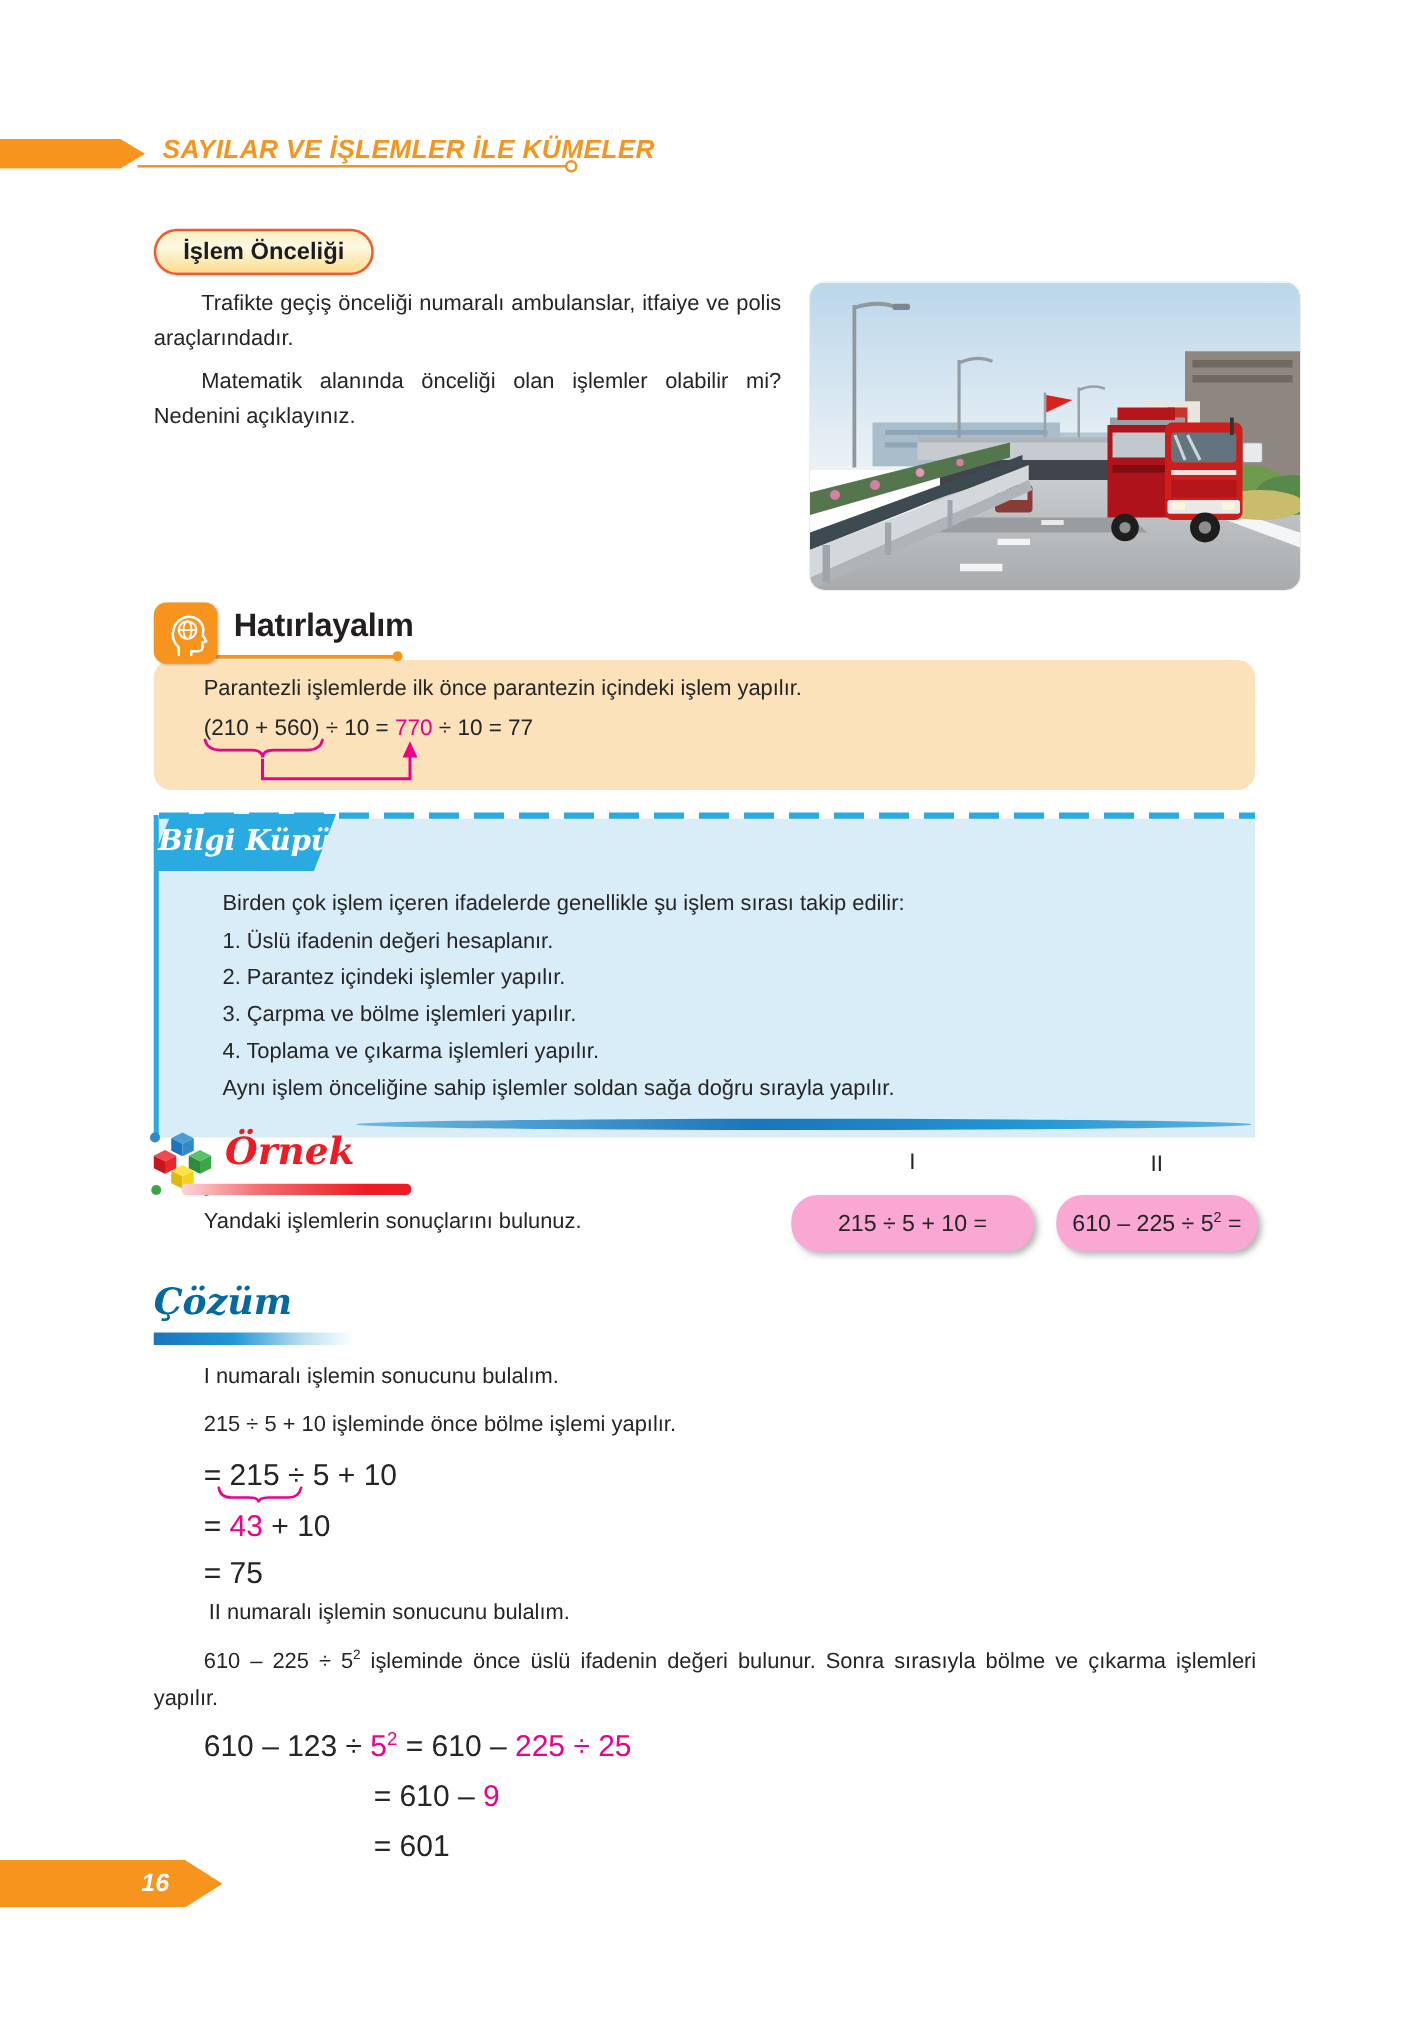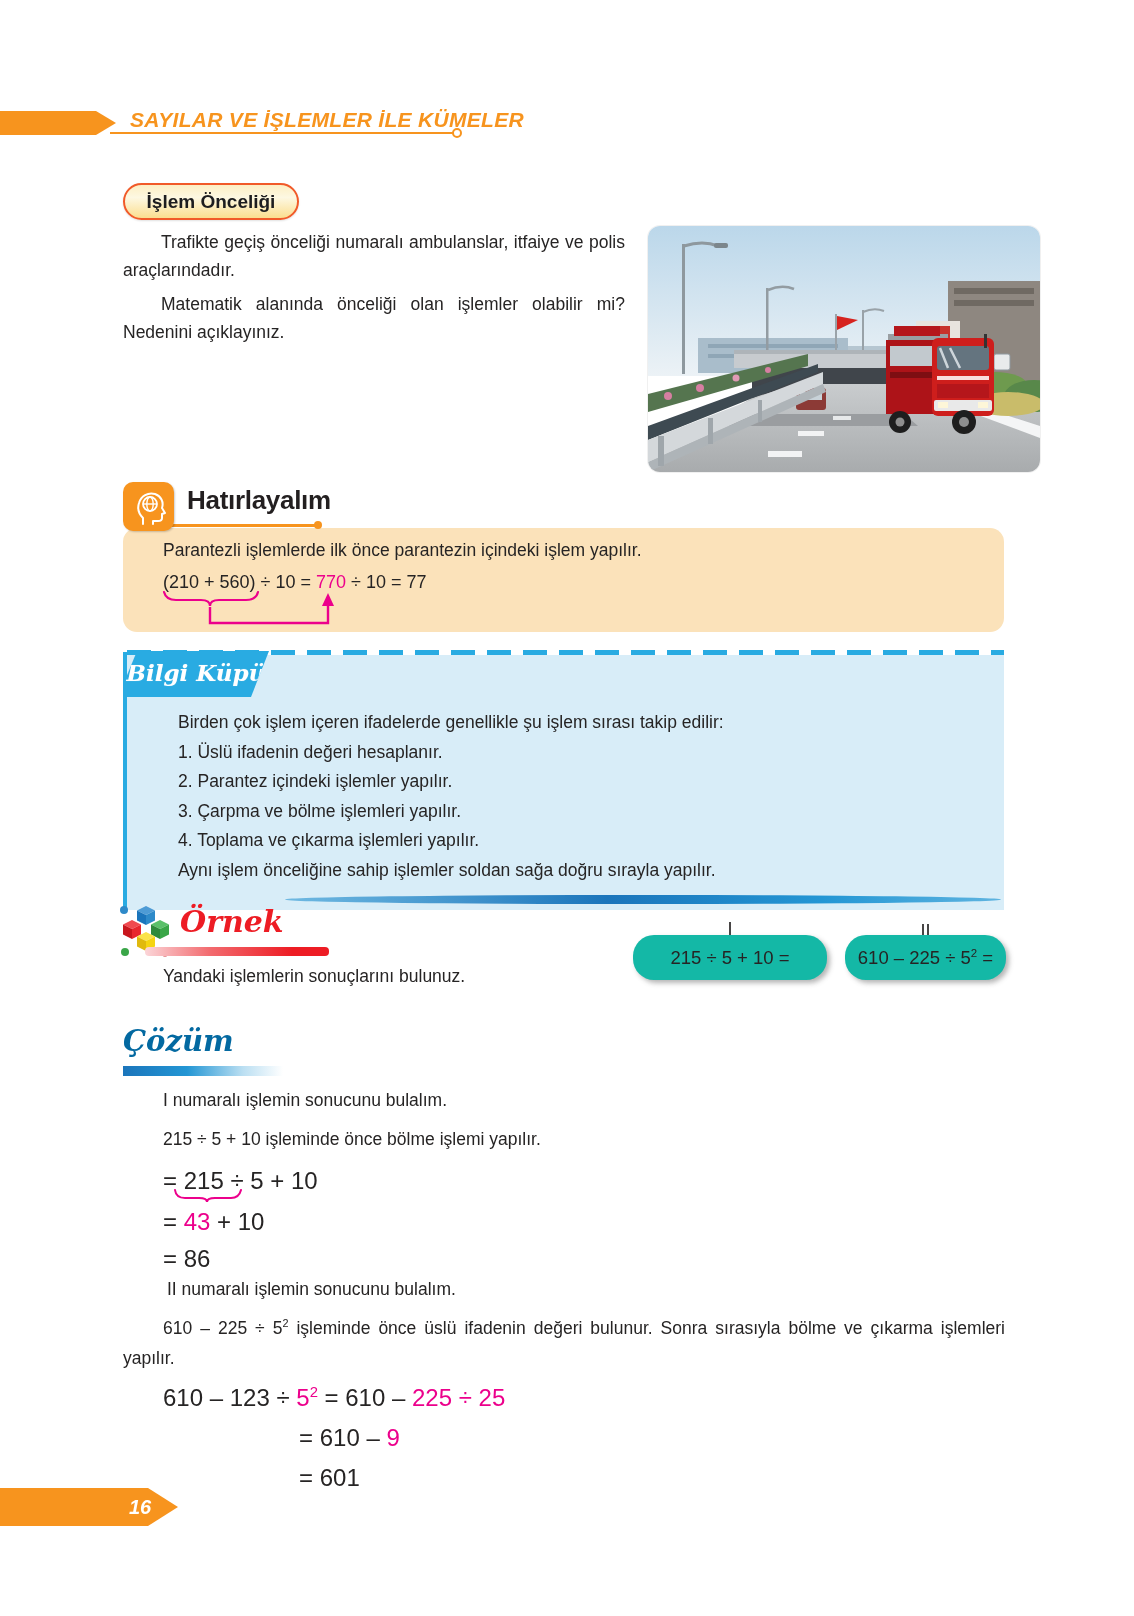--- a/index.html
+++ b/index.html
@@ -87,40 +87,40 @@
   
   .example-title { left:180px; top:888px; font-family:"DejaVu Serif", serif; font-style:italic;
                    font-weight:bold; font-size:30px; color:#ED1C24; }
   .example-bar { left:145px; top:931px; width:184px; height:9px; border-radius:4px;
                  background:linear-gradient(90deg,#FBD5D8 0%,#F26B6F 35%,#ED1C24 80%); }
   .example-prompt { left:163px; top:950px; font-size:17.5px; }
   .prob-label { font-size:18px; text-align:center; color:#262424; }
   .prob-label-1 { left:633px; top:903px; width:194px; }
   .prob-label-2 { left:845px; top:905px; width:161px; }
   .prob-box {
-    top:919px; height:45px; border-radius:21px; background:#14b8a6;
+    top:940px; height:45px; border-radius:21px; background:#f9a8d4;
     box-shadow:3px 3px 5px rgba(90,90,90,.45);
     display:flex; align-items:center; justify-content:center; font-size:18.5px;
   }
   .prob-box-1 { left:633px; width:194px; }
   .prob-box-2 { left:845px; width:161px; }
 
   
   .solution-title { left:123px; top:1008px; font-family:"DejaVu Serif", serif; font-style:italic;
                     font-weight:bold; font-size:29px; color:#0369a1; }
   .solution-bar { left:123px; top:1050px; width:160px; height:10px;
                   background:linear-gradient(90deg,#1B75BB 0%,#2396D4 40%,#BBDFF2 75%,rgba(255,255,255,0) 100%); }
   .sol-line { font-size:17.5px; }
   .sol-math { font-size:24px; }
   sup { font-size:.62em; vertical-align:super; line-height:0; }
 
   .footer-arrow {
     left:0; top:1472px; width:178px; height:38px; background:#F7941E;
     clip-path:polygon(0 0, 148px 0, 178px 50%, 148px 100%, 0 100%);
-    display:flex; align-items:center;padding-left:16px;
+    display:flex; align-items:center;
   }
   .footer-page-num { margin-left:113px; color:#ffffff; font-weight:bold; font-style:italic; font-size:20px; }
 </style>
 </head>
 <body>
 
 <div class="page">
 
   <div class="abs chapter-band"></div>
   <div class="abs chapter-title">SAYILAR VE İŞLEMLER İLE KÜMELER</div>
@@ -315,21 +315,21 @@
 
   <div class="abs sol-math" style="left:163px; top:1151px;">
     <span>= </span><span>215 ÷ 5</span><span> + 10</span>
   </div>
   <svg class="abs" style="left:173px; top:1173px;" width="70" height="14" viewBox="0 0 70 14" xmlns="http://www.w3.org/2000/svg">
     <path d="M2 1 Q3 9 12 9 L26 9 Q34 9 34 13 Q34 9 42 9 L58 9 Q66 9 68 1" fill="none" stroke="#EC008C" stroke-width="2" stroke-linecap="round"></path>
   </svg>
   <div class="abs sol-math" style="left:163px; top:1192px;">
     <span>= </span><span class="pink">43</span><span> + 10</span>
   </div>
-  <div class="abs sol-math" style="left:163px; top:1229px;">= 86</div>
+  <div class="abs sol-math" style="left:163px; top:1229px;">= 75</div>
 
   <div class="abs sol-line" style="left:167px; top:1263px;">II numaralı işlemin sonucunu bulalım.</div>
   <div class="abs sol-line" style="left:123px; top:1297px; width:882px; text-align:justify; text-indent:40px; line-height:30px;">
     <span>610 – 225 ÷ 5</span><sup>2</sup><span> işleminde önce üslü ifadenin değeri bulunur. Sonra sırasıyla bölme ve çıkarma işlemleri yapılır.</span>
   </div>
 
   <div class="abs sol-math" style="left:163px; top:1368px;">
     <span>610 – 123 ÷ </span><span class="pink"><span>5</span><sup>2</sup></span><span> = 610 – </span><span class="pink">225 ÷ 25</span>
   </div>
   <div class="abs sol-math" style="left:299px; top:1408px;">

